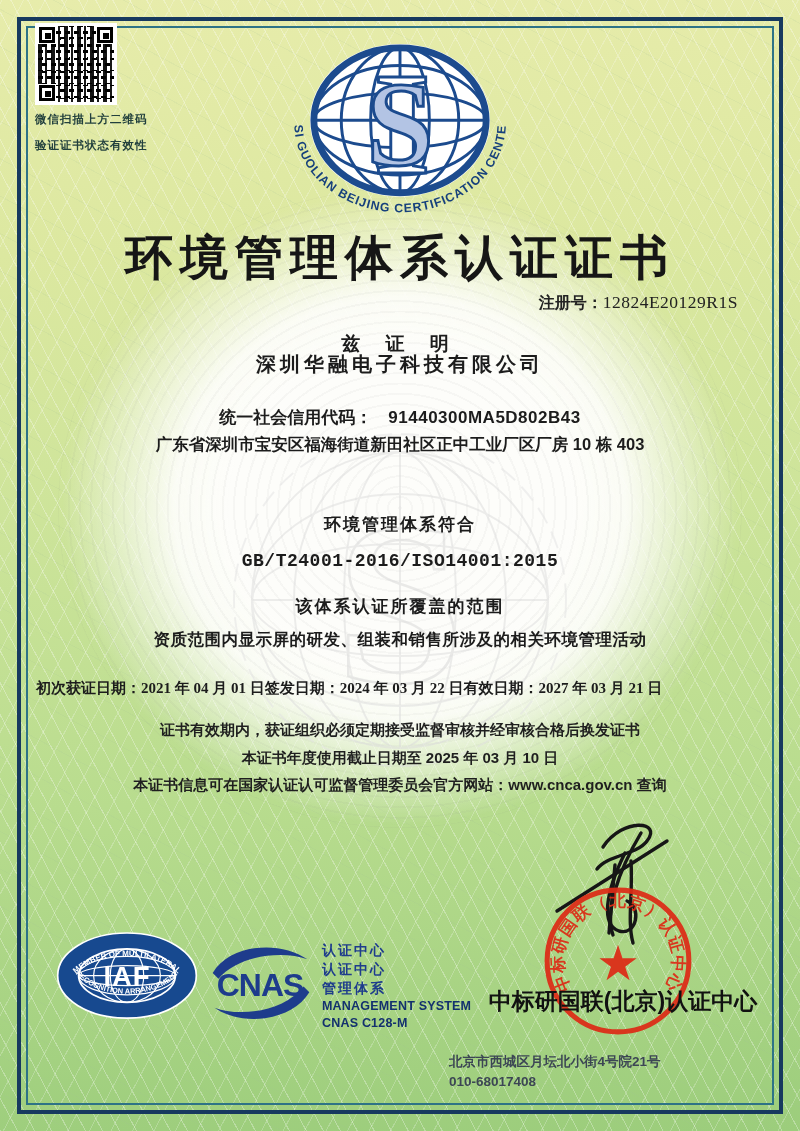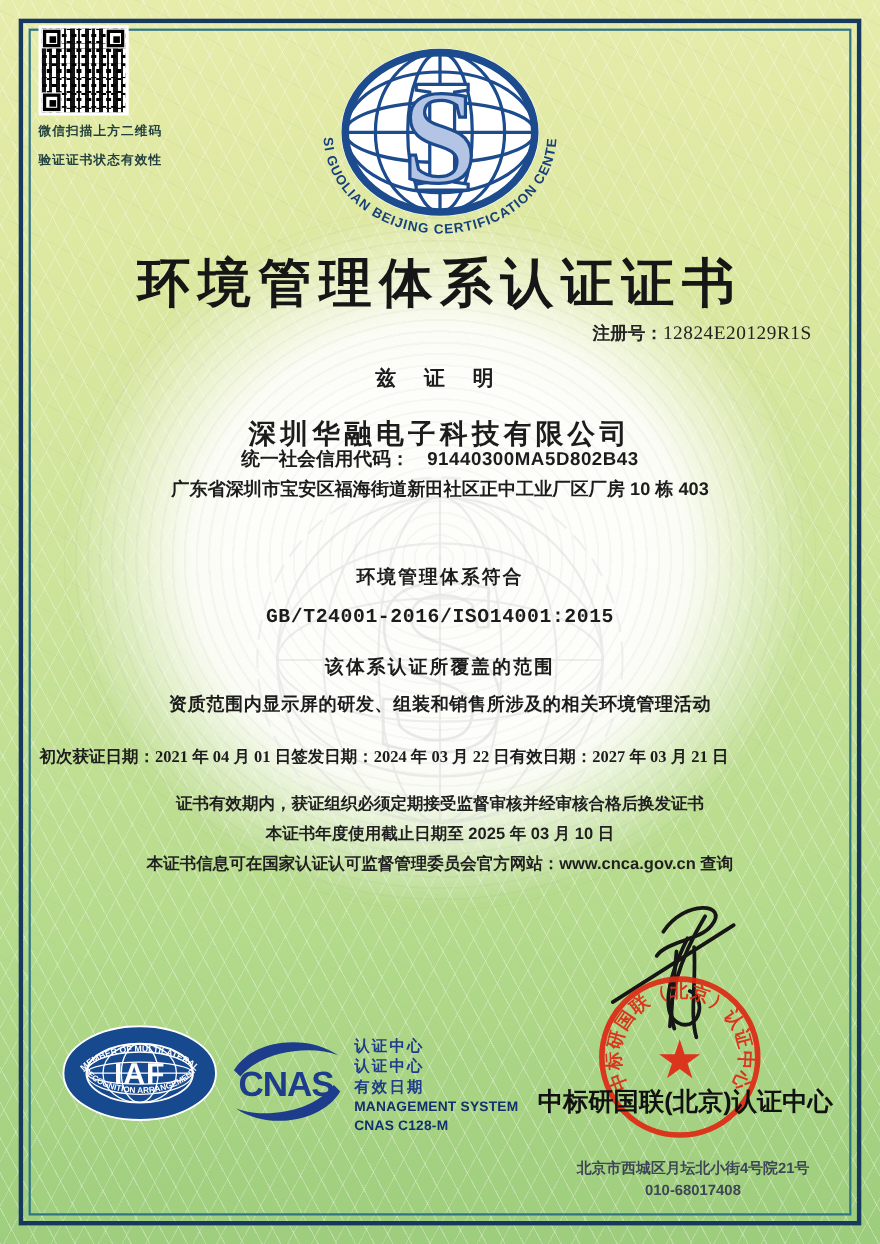--- a/index.html
+++ b/index.html
@@ -40,39 +40,39 @@
   .finder{position:absolute;width:18px;height:18px;background:#fff;border:0;}
   .finder::before{content:"";position:absolute;inset:1px;border:3px solid #000;}
   .finder::after{content:"";position:absolute;left:7px;top:7px;width:6px;height:6px;background:#000;}
   .f-tl{left:0;top:0}.f-tr{right:0;top:0}.f-bl{left:0;bottom:0}
   .qr-cap{left:35px;color:#22403d;font-size:11.5px;font-weight:bold;letter-spacing:1px;}
 
   .title{top:226px;font-size:48px;font-weight:bold;letter-spacing:7px;color:#161616;}
   .reg{top:292px;right:62px;left:0;text-align:right;font-size:16px;font-weight:bold;color:#222;}
   .reg .val{font-family:"Liberation Serif",serif;font-weight:normal;font-size:17.5px;letter-spacing:.5px;}
   .certify{top:331px;font-size:19px;font-weight:bold;letter-spacing:10px;}
-  .company{top:378px;font-size:25px;font-weight:bold;letter-spacing:4px;}
+  .company{top:351px;font-size:20px;font-weight:bold;letter-spacing:4px;}
   .credit{top:406px;font-size:17px;font-weight:bold;}
   .credit .val{font-size:17px;letter-spacing:.5px;margin-left:16px;}
   .addr{top:434px;font-size:16.5px;font-weight:bold;}
   .conform{top:513px;font-size:17px;font-weight:bold;letter-spacing:2px;}
   .stdcode{top:551px;font-size:18px;font-weight:bold;font-family:"Liberation Mono",monospace;letter-spacing:.5px;}
   .scopehead{top:595px;font-size:17px;font-weight:bold;letter-spacing:2px;}
   .scopetext{top:629px;font-size:16.5px;font-weight:bold;letter-spacing:.5px;}
 
   .dates{top:679px;left:36px;right:30px;display:flex;justify-content:flex-start;font-size:15px;font-weight:bold;}
   .dates .val{font-family:"Liberation Serif",serif;font-weight:bold;}
 
   .note{font-size:15px;font-weight:bold;color:#1f1f1f;}
   .n1{top:721px;} .n2{top:749px;} .n3{top:776px;}
 
   .sig{left:545px;top:815px;}
   .seal{left:537px;top:880px;opacity:.93;}
   .bodyname{left:458px;top:986px;width:330px;text-align:center;font-size:23px;font-weight:bold;color:#111;}
-  .bodyaddr{left:470px;top:1052px;width:320px;text-align:center;font-size:13.5px;font-weight:bold;color:#3c4654;line-height:20px;}
+  .bodyaddr{left:449px;top:1052px;width:320px;text-align:left;font-size:13.5px;font-weight:bold;color:#3c4654;line-height:20px;}
 
   .cnas-text{left:322px;top:941px;width:180px;color:#1e3c8c;font-weight:bold;}
   .cnas-text .cjk{font-size:14px;line-height:19px;letter-spacing:2px;}
   .cnas-text .eng{font-size:12.5px;line-height:17px;color:#13306e;letter-spacing:.2px;}
 </style>
 </head>
 <body>
 
 <div class="page">
 
@@ -218,18 +218,18 @@
   </svg>
 
   <svg class="abs" style="left:203px;top:938px" width="116" height="92" viewBox="0 0 120 95">
     <path d="M 10,36 C 28,6 80,2 108,22 C 82,12 36,18 16,42 Z" fill="#1e3c8c"></path>
     <path d="M 110,56 C 92,86 40,92 12,72 C 38,82 84,76 104,50 Z" fill="#1e3c8c"></path>
     <text x="59" y="60" text-anchor="middle" font-family="Liberation Sans,sans-serif" font-weight="bold" font-size="33" fill="#1e3c8c" letter-spacing="-1">CNAS</text>
   </svg>
   <div class="abs cnas-text">
     <div class="cjk">认证中心</div>
     <div class="cjk">认证中心</div>
-    <div class="cjk">有效日期</div>
+    <div class="cjk">管理体系</div>
     <div class="eng">MANAGEMENT SYSTEM</div>
     <div class="eng">CNAS C128-M</div>
   </div>
 
 </div>
 
 </body></html>

